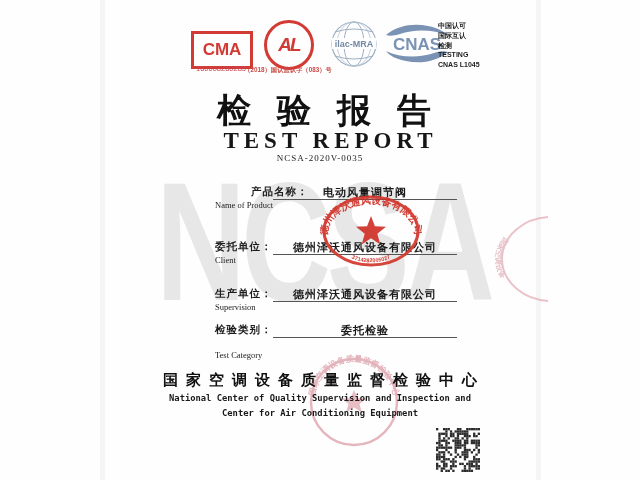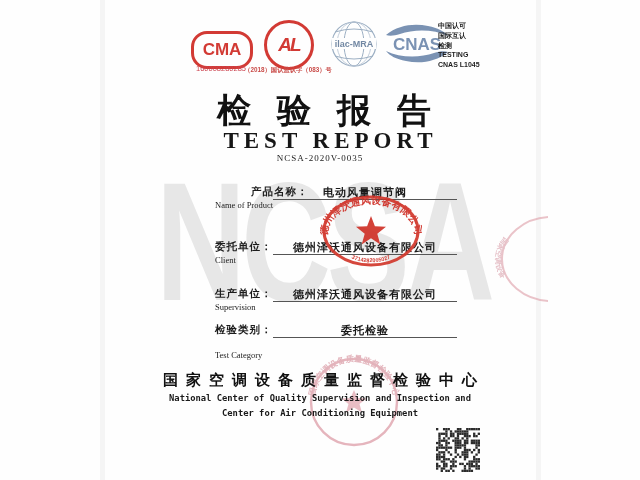--- a/index.html
+++ b/index.html
@@ -8,21 +8,21 @@
   .page-edge{position:absolute;top:0;bottom:0;width:5px;background:rgba(0,0,0,0.035);}
   .abs{position:absolute;}
 
   
   .watermark{position:absolute;left:156px;top:172px;font-size:168px;line-height:140px;
     font-weight:800;color:rgba(80,80,80,0.13);letter-spacing:-6px;
     transform:scaleX(0.74);transform-origin:left top;white-space:nowrap;
     font-family:"Liberation Sans",sans-serif;user-select:none;}
 
   
-  .cma-box{left:191px;top:31px;width:56px;height:32px;border:3px solid #d23a34;border-radius:16px;
+  .cma-box{left:191px;top:31px;width:56px;height:32px;border:3px solid #d23a34;border-radius:0;
     display:flex;align-items:center;justify-content:center;}
   .cma-box span{font-size:17px;font-weight:800;color:#d23a34;letter-spacing:0px;}
   .cma-number{left:183px;top:64px;width:76px;text-align:center;font-size:7.5px;color:#cc4450;font-weight:400;}
   .cal-circle{left:264px;top:20px;width:44px;height:44px;border:3px solid #d23a34;border-radius:50%;
     display:flex;align-items:center;justify-content:center;}
   .cal-circle span{font-size:19px;font-weight:800;font-style:italic;color:#d23a34;letter-spacing:-2px;}
   .cal-caption{left:241px;top:66px;width:94px;text-align:center;font-size:6.3px;color:#c94a47;font-weight:600;}
   .ilac{left:330px;top:20px;}
   .cnas{left:383px;top:22px;}
   .accred{left:438px;top:21px;font-size:7px;font-weight:700;color:#1d1d1d;line-height:9.8px;}

